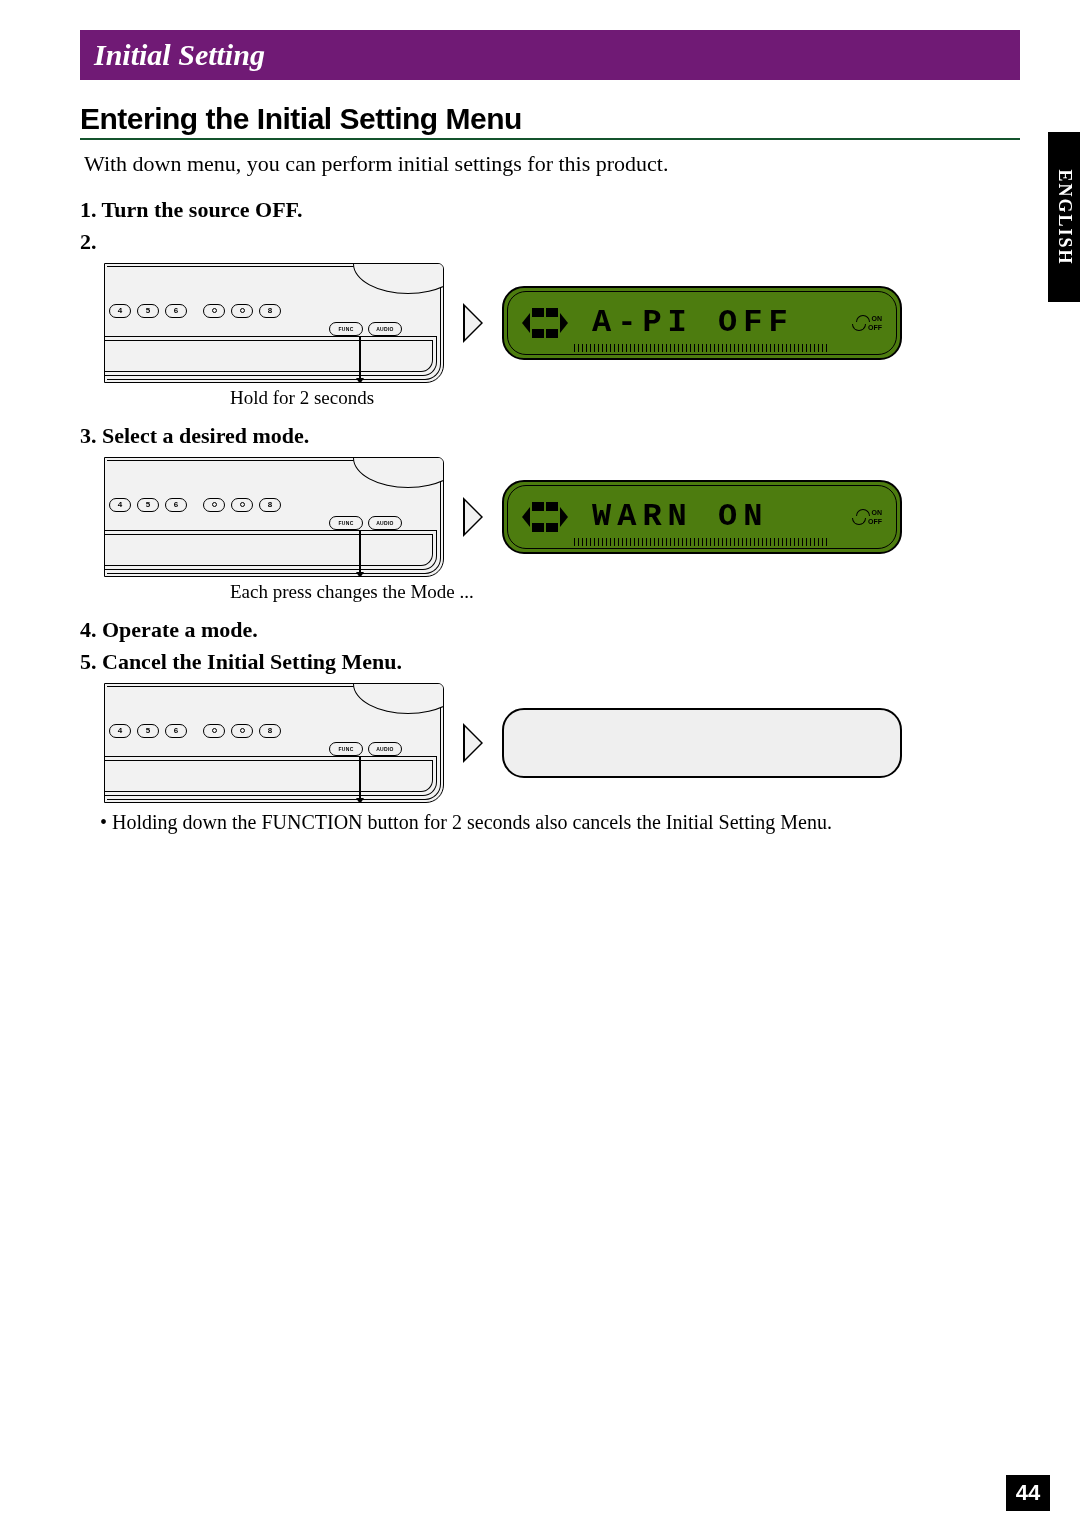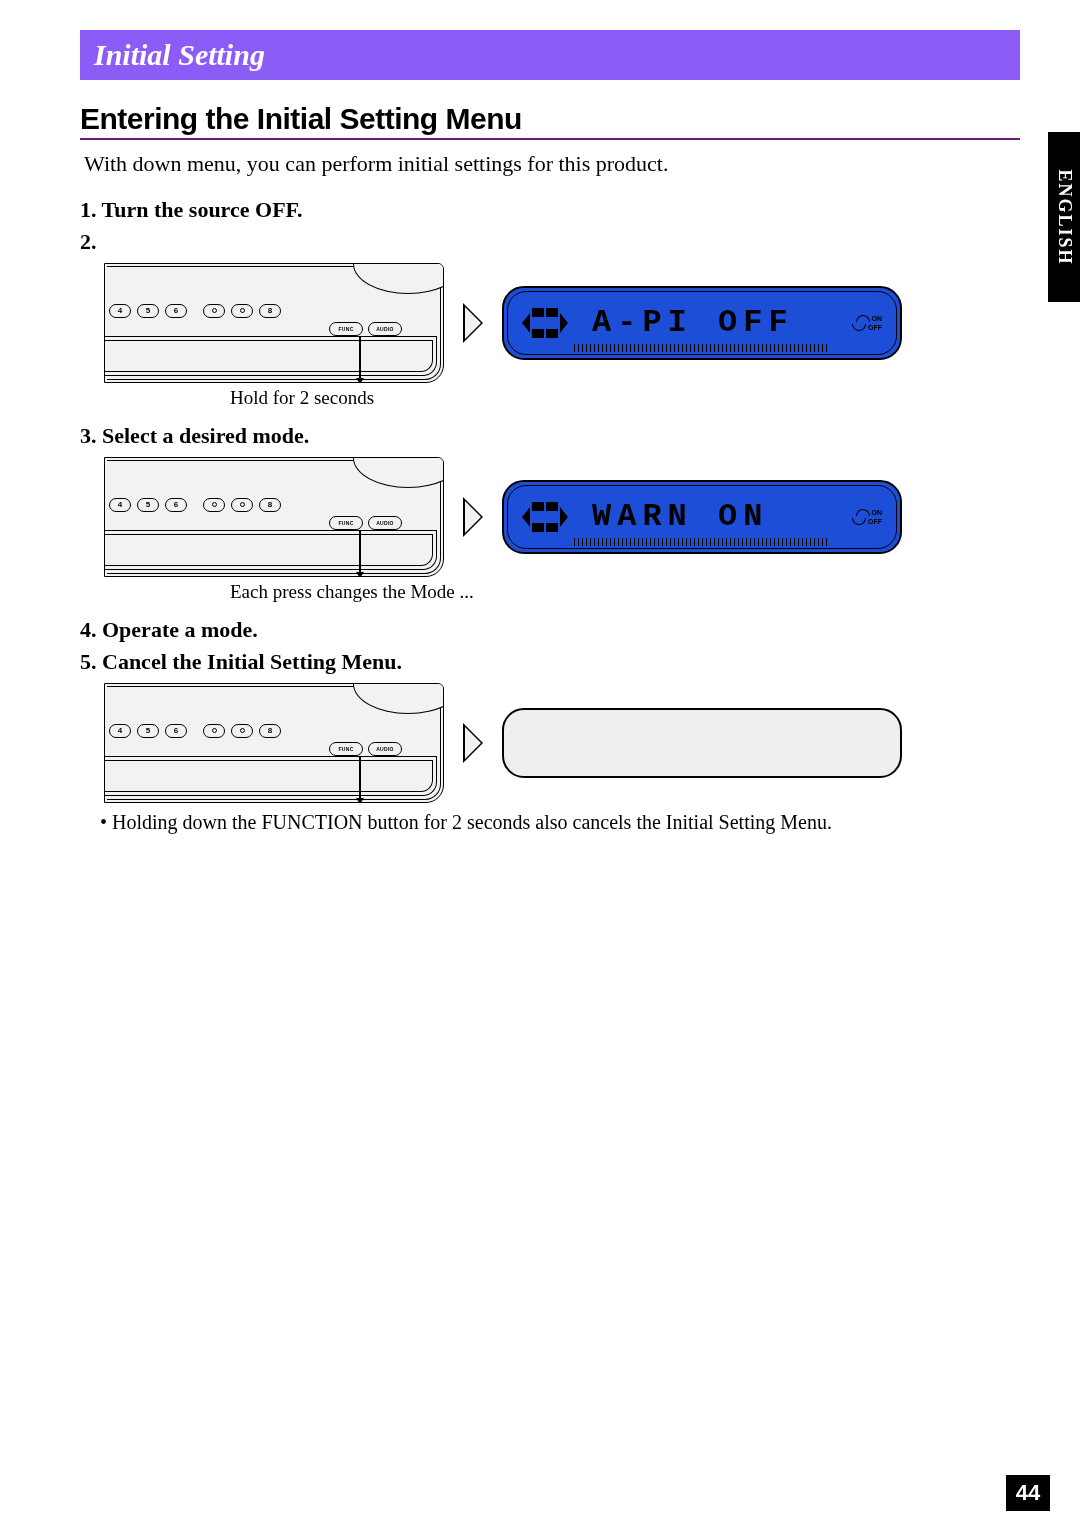--- a/index.html
+++ b/index.html
@@ -1,20 +1,20 @@
 <!DOCTYPE html>
 <html><head>
 <meta charset="utf-8">
 <style>
   *{box-sizing:border-box;margin:0;padding:0}
   body{width:1080px;height:1533px;background:#fff;font-family:"Times New Roman",Times,serif;color:#000;position:relative}
   .page{padding:30px 60px 30px 80px;height:100%;position:relative}
-  .title-bar{background:#8b5cf6;padding:8px 14px;margin-bottom:22px}
+  .title-bar{background:#701a75;padding:8px 14px;margin-bottom:22px}
   .title-bar span{color:#fff;font-family:Georgia,"Times New Roman",serif;font-weight:bold;font-style:italic;font-size:30px}
-  .section-h{font-family:"Helvetica Neue",Helvetica,Arial,sans-serif;font-weight:bold;font-size:30px;letter-spacing:-0.5px;border-bottom:2px solid #701a75;padding-bottom:2px;margin-bottom:10px}
+  .section-h{font-family:"Helvetica Neue",Helvetica,Arial,sans-serif;font-weight:bold;font-size:30px;letter-spacing:-0.5px;border-bottom:2px solid #14532d;padding-bottom:2px;margin-bottom:10px}
   .intro{font-size:22px;margin:6px 4px 18px;line-height:1.3}
   ol.steps{list-style:none;counter-reset:step;margin:0}
   ol.steps>li{counter-increment:step;margin-bottom:6px;font-size:22px;font-weight:bold;font-family:"Times New Roman",Times,serif}
   ol.steps>li::before{content:counter(step)". ";font-weight:bold}
   .fig-row{display:flex;align-items:center;margin:8px 0 4px 24px;gap:18px}
   .sub-cap{font-size:19px;margin:2px 0 14px 150px;font-weight:normal}
   .device{width:340px;height:120px;background:#f2f2f2;border:1px solid #000;border-radius:0 6px 18px 0;position:relative;overflow:hidden}
   .btn-row{position:absolute;top:40px;left:4px;display:flex;gap:6px;align-items:center}
   .pill{display:inline-flex;align-items:center;justify-content:center;border:1.5px solid #000;border-radius:10px;height:14px;font-family:Arial,sans-serif;background:#f2f2f2}
   .pill.num{width:22px;font-size:8px;font-weight:bold}
@@ -25,21 +25,21 @@
   .knob{position:absolute;top:-30px;left:248px;width:110px;height:60px;border:1.5px solid #000;border-radius:50%;background:#f2f2f2}
   .knob::before,.knob::after{content:"";position:absolute;border:1px solid #000;border-radius:50%}
   .dev-border1{position:absolute;inset:2px;border:1px solid #000;border-radius:0 4px 16px 0;border-left:none}
   .dev-border2{position:absolute;top:72px;left:0;right:6px;height:40px;border:1px solid #000;border-left:none;border-radius:0 0 14px 0}
   .dev-border3{position:absolute;top:76px;left:0;right:10px;height:32px;border:1px solid #000;border-left:none;border-radius:0 0 12px 0}
   .pointer{position:absolute;top:72px;left:254px;width:2px;height:42px;background:#000}
   .pointer::after{content:"";position:absolute;bottom:-6px;left:-3px;border-left:4px solid transparent;border-right:4px solid transparent;border-top:6px solid #000}
   .tri{width:0;height:0;border-top:20px solid transparent;border-bottom:20px solid transparent;border-left:20px solid #000;position:relative}
   .tri::after{content:"";position:absolute;top:-16px;left:-18px;border-top:16px solid transparent;border-bottom:16px solid transparent;border-left:16px solid #f2f2f2}
   .tri-wrap{display:flex;align-items:center;justify-content:center;width:22px}
-  .lcd{width:400px;height:74px;background:#1d4ed8;border:2px solid #000;border-radius:22px;position:relative;display:flex;align-items:center;padding:0 18px}
+  .lcd{width:400px;height:74px;background:#4d7c0f;border:2px solid #000;border-radius:22px;position:relative;display:flex;align-items:center;padding:0 18px}
   .lcd .inner{position:absolute;inset:3px;border:1px solid #000;border-radius:19px}
   .lcd-left{display:flex;gap:2px;align-items:center;z-index:1}
   .lcd-block{width:12px;height:30px;background:linear-gradient(#000 30%,transparent 30%,transparent 70%,#000 70%)}
   .lcd-tri{width:0;height:0;border-top:10px solid transparent;border-bottom:10px solid transparent}
   .lcd-text{font-family:"Courier New",monospace;font-size:32px;font-weight:bold;letter-spacing:6px;z-index:1;margin-left:24px;flex:1}
   .lcd-right{display:flex;flex-direction:column;gap:2px;align-items:flex-end;font-size:7px;z-index:1;font-family:Arial}
   .lcd-ind{display:flex;align-items:center;gap:2px}
   .lcd-arc{width:14px;height:7px;border:1.5px solid #000;border-bottom:none;border-radius:14px 14px 0 0}
   .lcd-arc.dn{transform:rotate(180deg)}
   .lcd-wavy{position:absolute;bottom:6px;left:70px;right:70px;height:8px;background:repeating-linear-gradient(90deg,#000 0 1px,transparent 1px 4px)}

